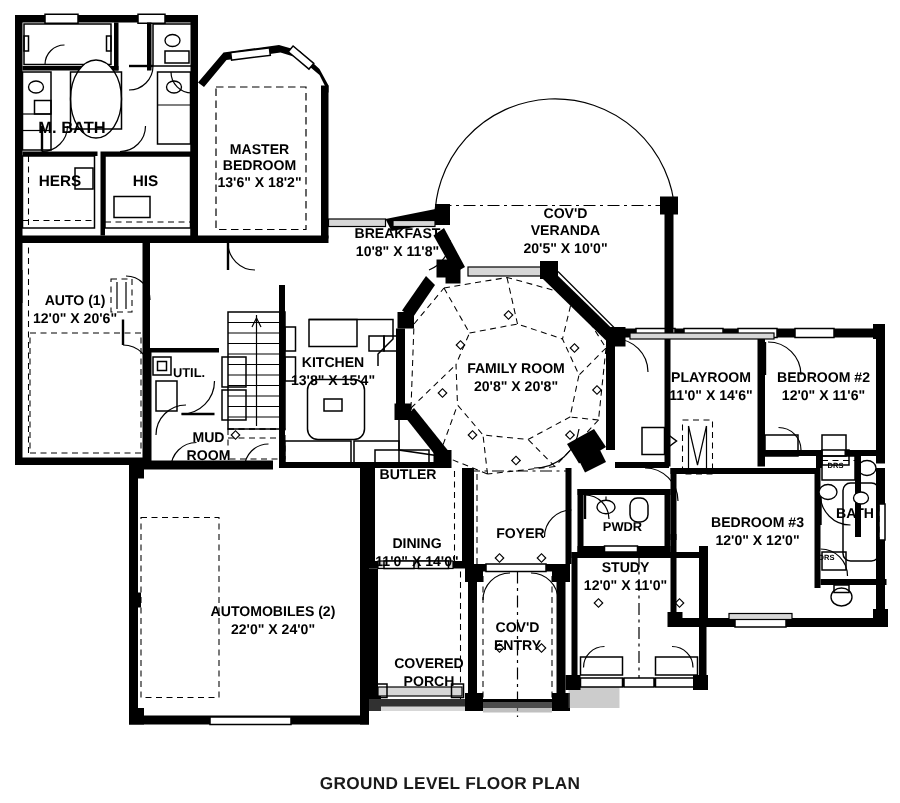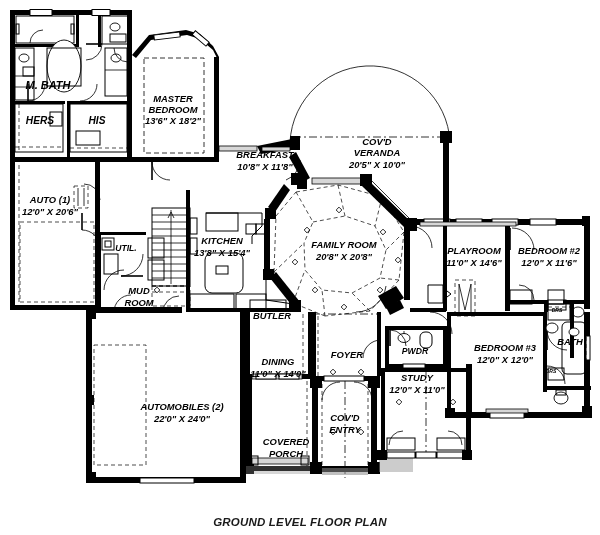--- a/index.html
+++ b/index.html
@@ -12,21 +12,20 @@
     height: 535px;
     font-family: "Liberation Sans", sans-serif;
     overflow: hidden;
     position: relative;
   }
   #plan-root {
     position: relative;
     width: 600px;
     height: 535px;
     background: #ffffff;
-    font-style: italic;
   }
   svg#floorplan {
     position: absolute;
     top: 0; left: 0;
     width: 600px;
     height: 535px;
     display: block;
   }
   
   .wall-ext   { fill: #000000; }

